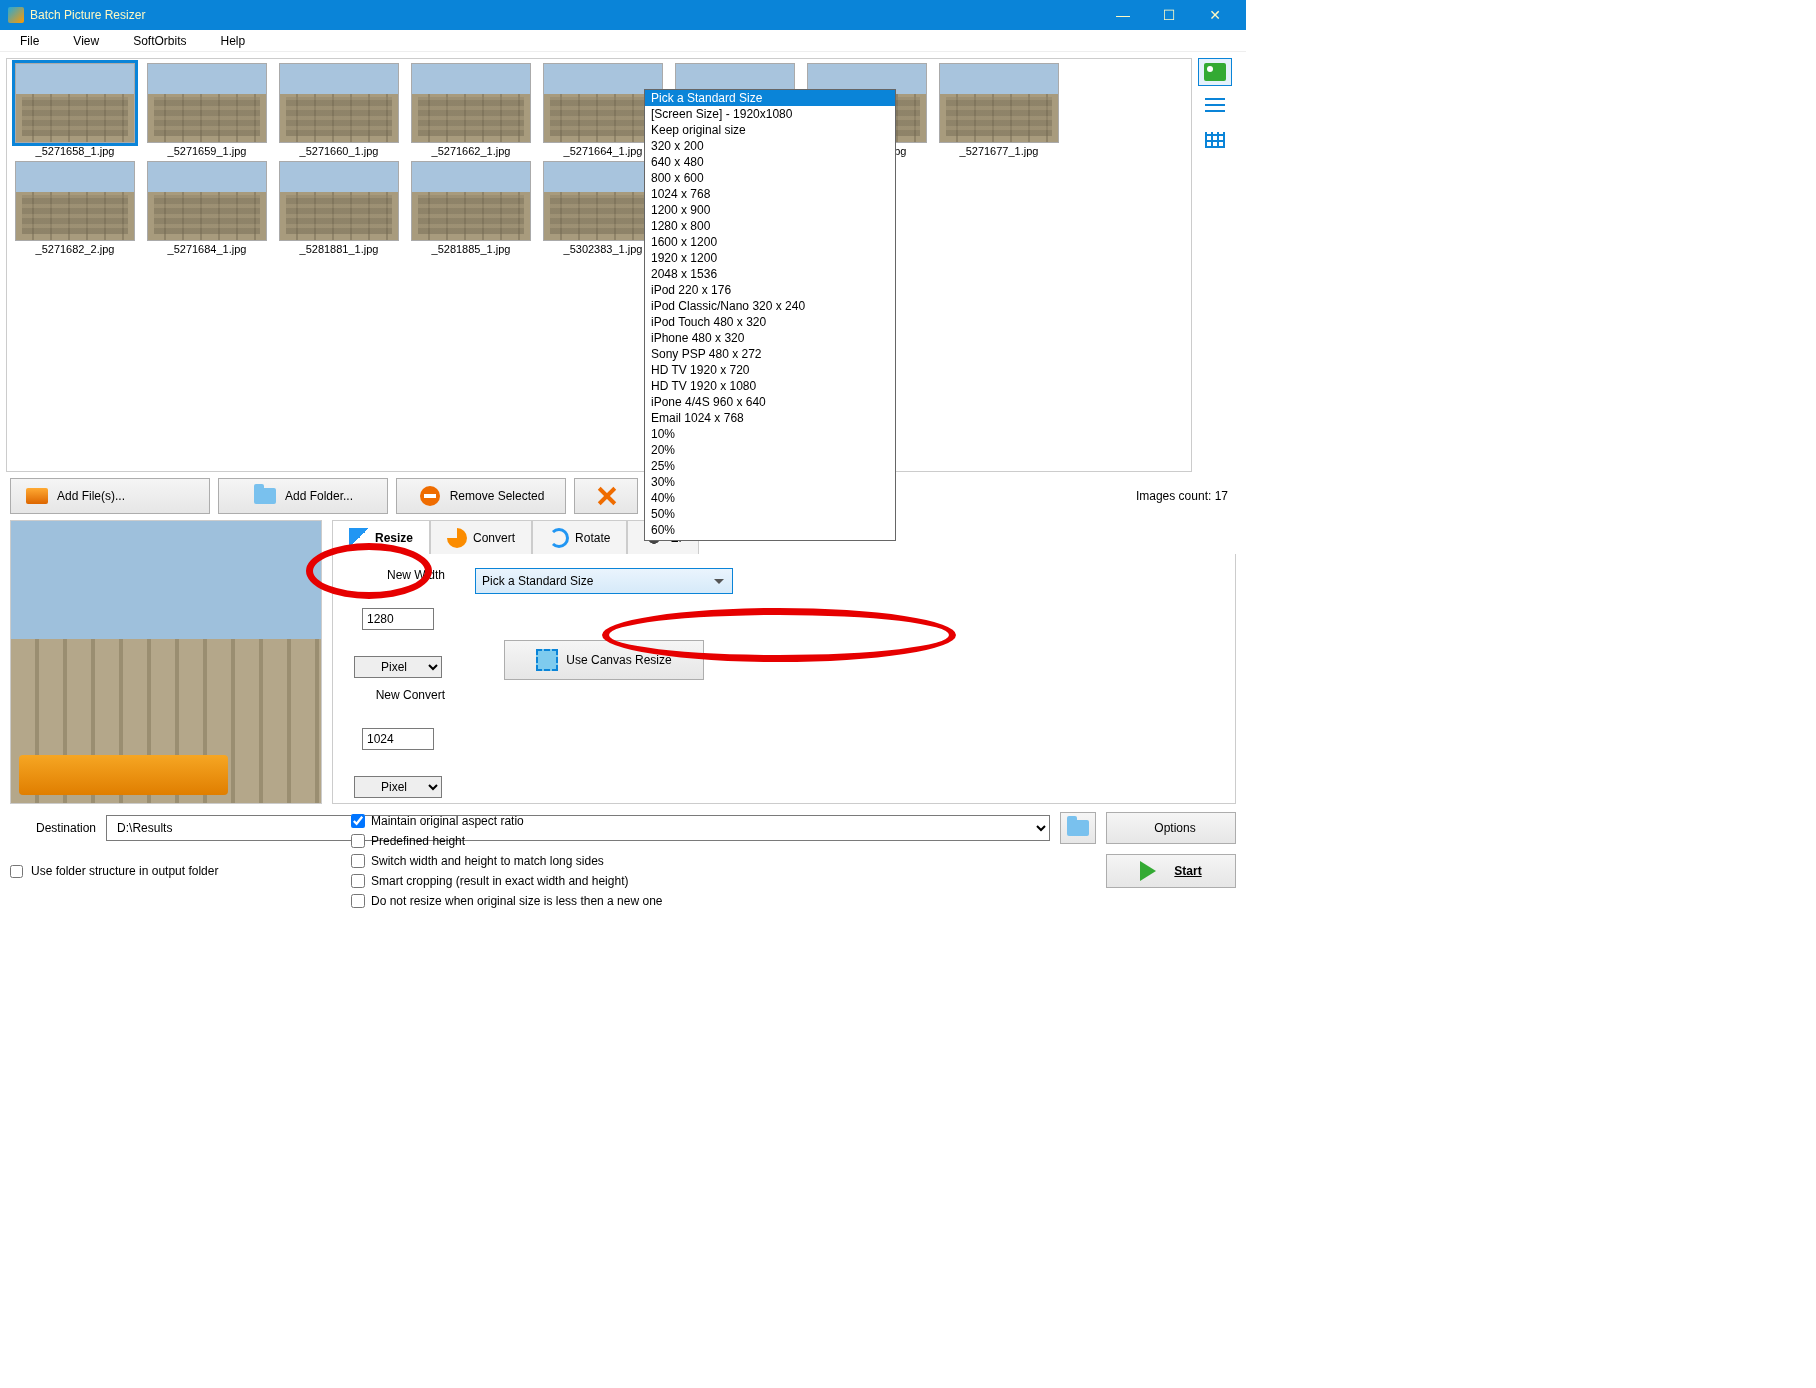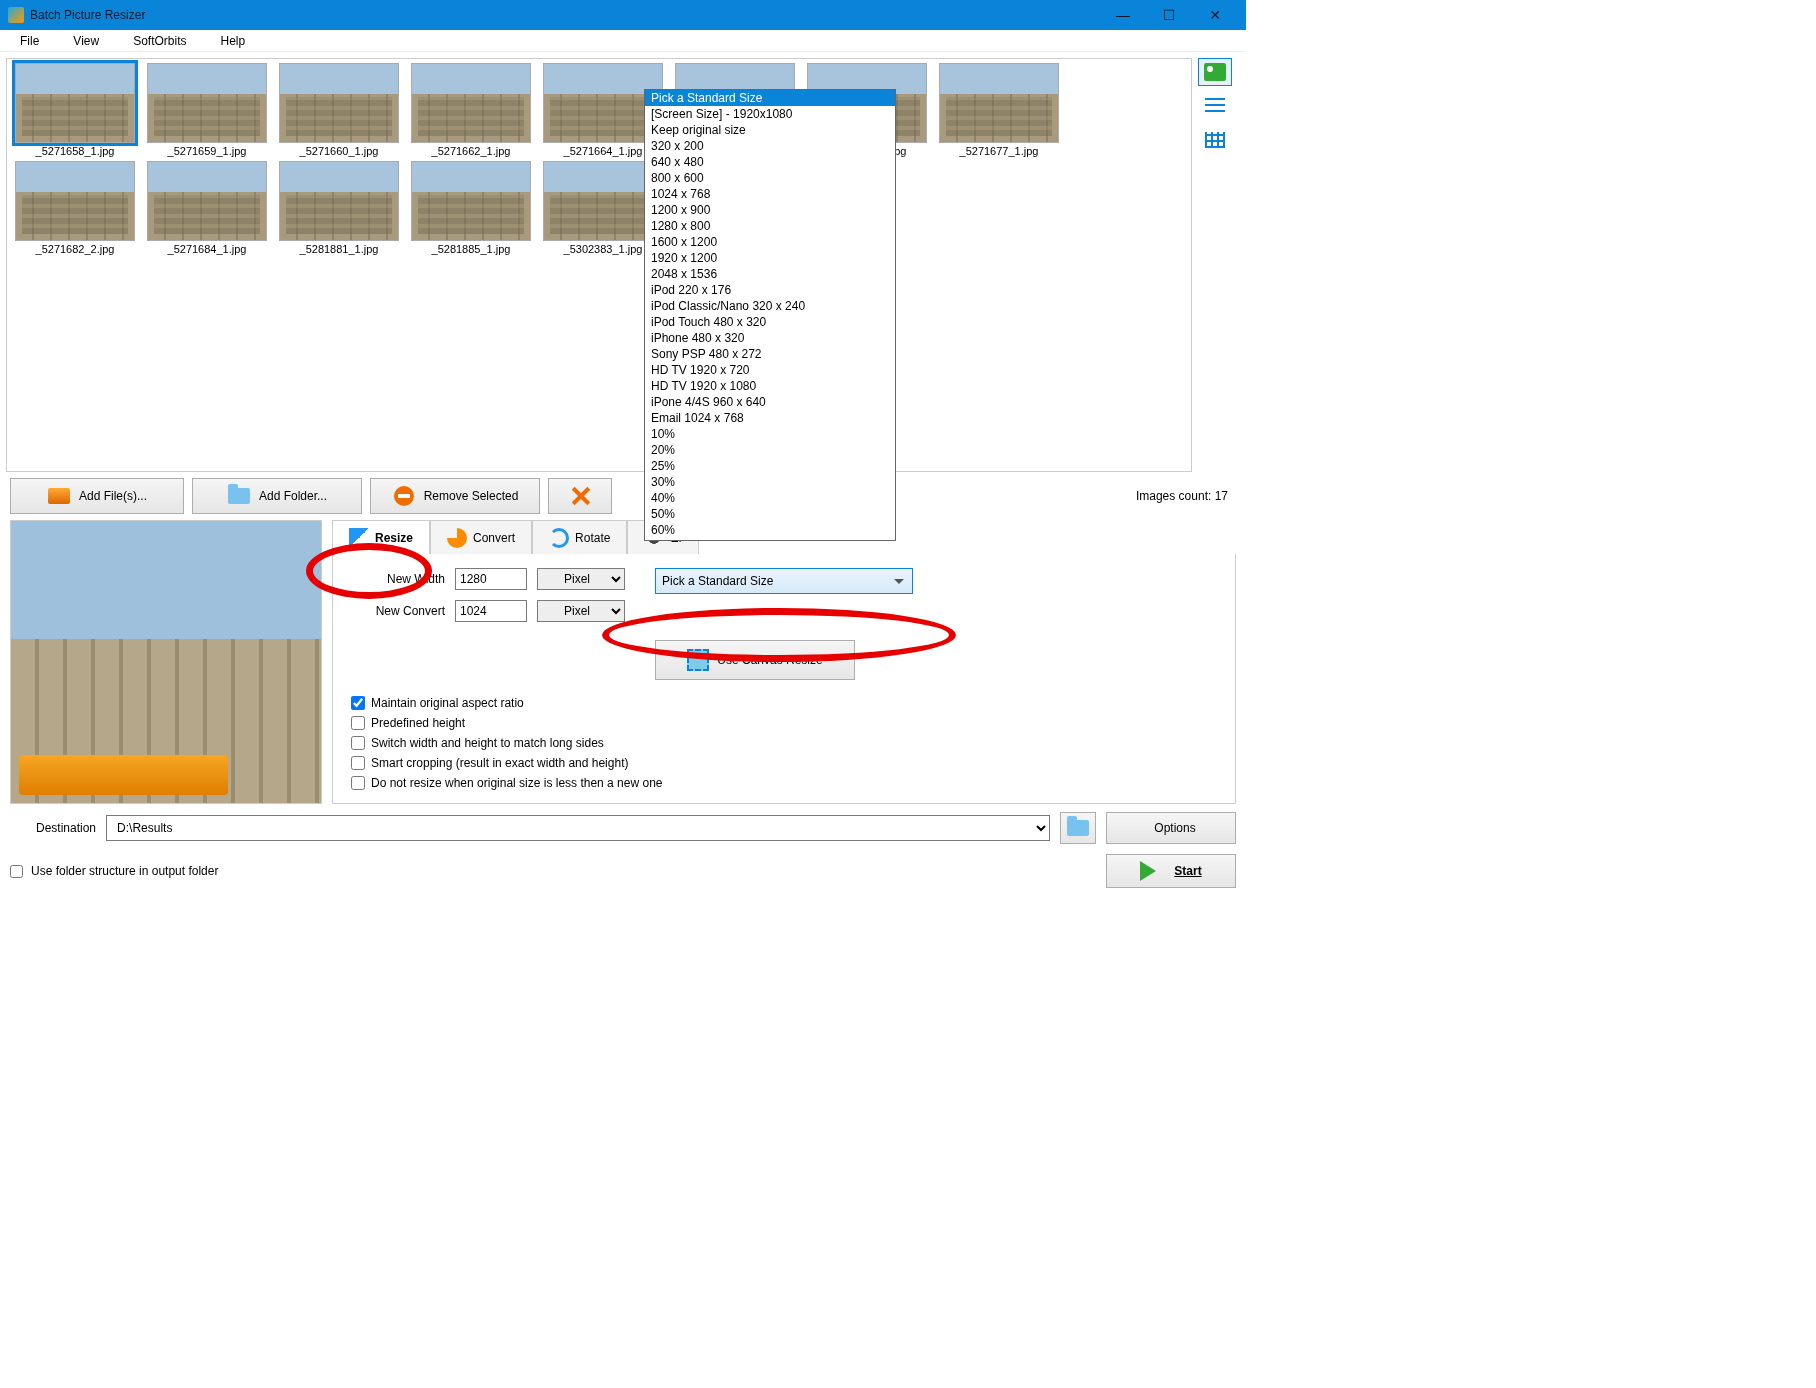--- a/index.html
+++ b/index.html
@@ -1,19 +1,19 @@
 <!DOCTYPE html>
 <html><head>
 <meta charset="utf-8">
 <style>
 * { box-sizing: border-box; margin: 0; padding: 0; font-family: "Segoe UI", Tahoma, sans-serif; font-size: 12px; }
 body { background: #fff; width: 1246px; height: 952px; overflow: hidden; position: relative; }
 
 
-.titlebar { height: 30px; background: #0a84d8; color: #0f172a; display: flex; align-items: center; padding: 0 8px; }
+.titlebar { height: 30px; background: #0a84d8; color: #fef9c3; display: flex; align-items: center; padding: 0 8px; }
 .titlebar .app-icon { width: 16px; height: 16px; margin-right: 6px; background: linear-gradient(135deg,#2ad,#f90); border-radius:2px; }
 .titlebar .title { flex: 1; }
 .titlebar .win-btn { width: 46px; height: 30px; display:flex; align-items:center; justify-content:center; font-size:14px; cursor:pointer; }
 
 
 .menubar { height: 22px; display: flex; align-items: center; padding: 2px 4px; gap: 2px; border-bottom:1px solid #eee;}
 .menubar span { padding: 2px 8px; cursor:pointer; }
 
 
 .thumbs-wrap { display:flex; padding: 6px; gap: 6px; height: 426px;}
@@ -37,21 +37,21 @@
 .ic-pic::after{content:"";position:absolute;left:3px;top:3px;width:6px;height:6px;background:#fff;border-radius:50%;}
 .ic-list { width:20px; height:16px; background:
  linear-gradient(#0a84d8 0 2px,transparent 2px 6px,#0a84d8 6px 8px,transparent 8px 12px,#0a84d8 12px 14px,transparent 14px);}
 .ic-grid { width:20px; height:16px; background:
  repeating-linear-gradient(0deg,#0a84d8 0 2px,transparent 2px 6px),
  repeating-linear-gradient(90deg,#0a84d8 0 2px,transparent 2px 6px);}
 
 
 .tool-row { display:flex; gap:8px; padding:0 10px; align-items:center; }
 .btn { height:36px; border:1px solid #adadad; background:linear-gradient(#f5f5f5,#e6e6e6); display:flex; align-items:center; gap:8px; padding:0 14px; cursor:pointer;}
-.btn-wide{ width:174px; justify-content:center; }
+.btn-wide{ width:200px; justify-content:flex-start; }
 .btn-med { width:170px; justify-content:center;}
 .btn-ico { width:24px; height:24px; display:inline-flex; align-items:center; justify-content:center;}
 .ico-addfile{background:linear-gradient(#fa3,#d60);width:22px;height:16px;border-radius:2px;}
 .ico-folder{width:22px;height:16px;background:#79c1ee;border-radius:2px;position:relative;}
 .ico-folder::before{content:"";position:absolute;left:0;top:-4px;width:10px;height:6px;background:#79c1ee;border-radius:2px 2px 0 0;}
 .ico-remove{width:20px;height:20px;border-radius:50%;background:#ef6c00;position:relative;}
 .ico-remove::after{content:"";position:absolute;left:4px;right:4px;top:8px;height:4px;background:#fff;}
 .ico-x{width:22px;height:22px;position:relative;}
 .ico-x::before,.ico-x::after{content:"";position:absolute;left:10px;top:0;width:4px;height:22px;background:#ef6c00;}
 .ico-x::before{transform:rotate(45deg);} .ico-x::after{transform:rotate(-45deg);}
@@ -69,21 +69,21 @@
 .tabs{ display:flex; gap:0;}
 .tab{ display:flex; align-items:center; gap:6px; height:34px; padding:8px 16px; border:1px solid #ccc; border-bottom:none; background:#f4f4f4; cursor:pointer;}
 .tab.active{ background:#fff; font-weight:bold;}
 .tab svg,.tab .tabico{width:20px;height:20px;}
 .tabico-resize{background:linear-gradient(135deg,#2196f3 50%,transparent 50%);} 
 .tabico-convert{background:conic-gradient(#fb8c00 0 270deg,transparent 0);border-radius:50%;}
 .tabico-rotate{border:3px solid #2196f3;border-left-color:transparent;border-radius:50%;}
 .tabico-effects{background:radial-gradient(circle,#444 40%,transparent 41%);}
 
 .form{ border:1px solid #ccc; border-top:none; padding:14px 18px; background:#fff; height:250px;}
-.row{ display:flex; align-items:center; gap:10px; margin-bottom:10px;}
+.row{ display:flex; align-items:center; gap:26px; margin-bottom:10px;flex-direction:column;}
 .row label.lab{ width:94px; text-align:right;}
 .row input[type=text]{ width:72px; height:22px; border:1px solid #7a7a7a; padding:0 4px;}
 .row select{ width:88px; height:22px; border:1px solid #7a7a7a; background:#eee;padding-left:22px;}
 .row .dd{ width:258px; height:26px; border:1px solid #0a84d8; background:linear-gradient(#eaf4fd,#d6eaf9); display:flex; align-items:center; padding:0 6px; position:relative; cursor:pointer;}
 .row .dd::after{content:"";position:absolute;right:8px;top:10px;border:5px solid transparent;border-top-color:#555;}
 .chkrow{ display:flex; align-items:flex-start; gap:6px; margin:6px 0;}
 .chkrow input{ width:14px; height:14px;}
 .canvas-btn{ width:200px; height:40px; border:1px solid #adadad; background:linear-gradient(#f5f5f5,#e6e6e6); display:flex; align-items:center; justify-content:center; gap:8px; cursor:pointer;}
 .canvas-btn .ci{width:22px;height:22px;background:#7ecbee;border:2px dashed #0a84d8;}
 

